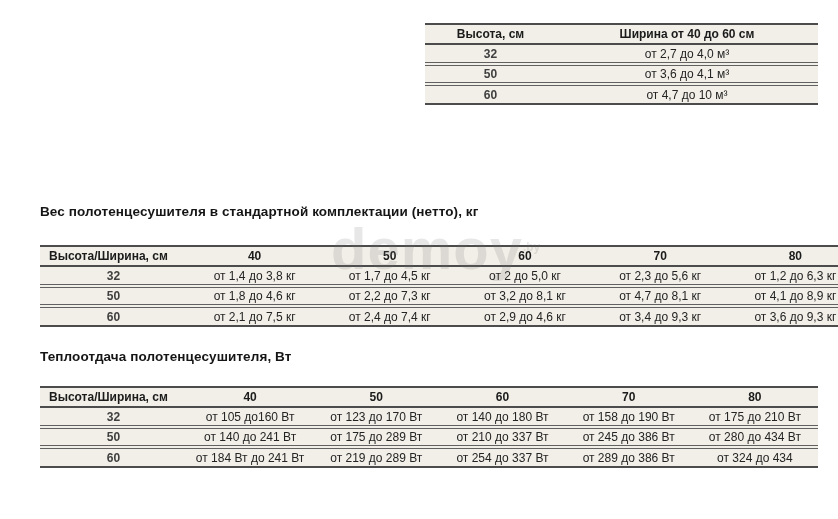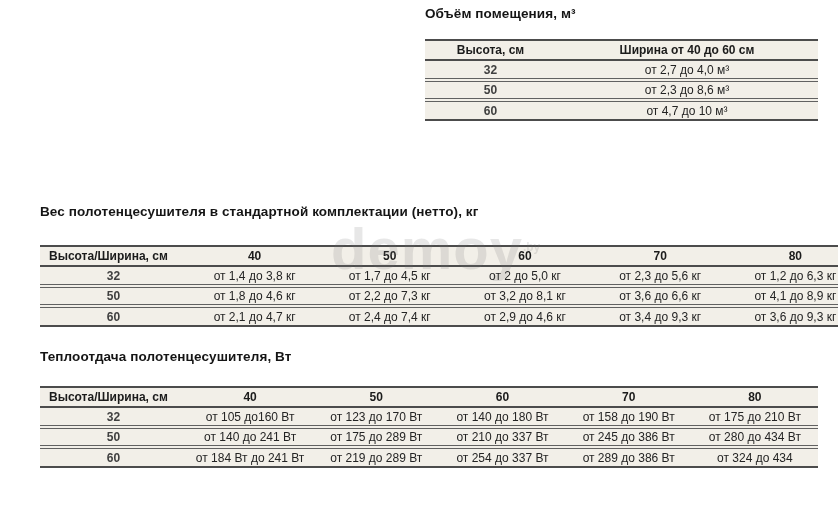--- a/index.html
+++ b/index.html
@@ -77,36 +77,35 @@
 </head>
 <body>
 
 <div class="page">
 
   <div class="watermark">
     <span class="wm-main">demoy</span><span class="wm-suffix">.by</span>
   </div>
 
   <section class="block block-volume">
-    <h3 class="block-title">Объём помещения, м³</h3>
     <table class="spec-table t-volume">
         <thead>
           <tr>
             <th class="first-col">Высота, см</th>
             <th>Ширина от 40 до 60 см</th>
           </tr>
         </thead>
         <tbody>
           <tr>
             <td class="first-col">32</td>
             <td>от 2,7 до 4,0 м³</td>
           </tr>
           <tr>
             <td class="first-col">50</td>
-            <td>от 2,3 до 8,6 м³</td>
+            <td>от 3,6 до 4,1 м³</td>
           </tr>
           <tr>
             <td class="first-col">60</td>
             <td>от 4,7 до 10 м³</td>
           </tr>
         </tbody>
       </table>
   </section>
 
   <section class="block block-weight">
@@ -129,26 +128,26 @@
             <td>от 1,7 до 4,5 кг</td>
             <td>от 2 до 5,0 кг</td>
             <td>от 2,3 до 5,6 кг</td>
             <td>от 1,2 до 6,3 кг</td>
           </tr>
           <tr>
             <td class="first-col">50</td>
             <td>от 1,8 до 4,6 кг</td>
             <td>от 2,2 до 7,3 кг</td>
             <td>от 3,2 до 8,1 кг</td>
-            <td>от 3,6 до 6,6 кг</td>
+            <td>от 4,7 до 8,1 кг</td>
             <td>от 4,1 до 8,9 кг</td>
           </tr>
           <tr>
             <td class="first-col">60</td>
-            <td>от 2,1 до 4,7 кг</td>
+            <td>от 2,1 до 7,5 кг</td>
             <td>от 2,4 до 7,4 кг</td>
             <td>от 2,9 до 4,6 кг</td>
             <td>от 3,4 до 9,3 кг</td>
             <td>от 3,6 до 9,3 кг</td>
           </tr>
         </tbody>
       </table>
   </section>
 
   <section class="block block-heat">

